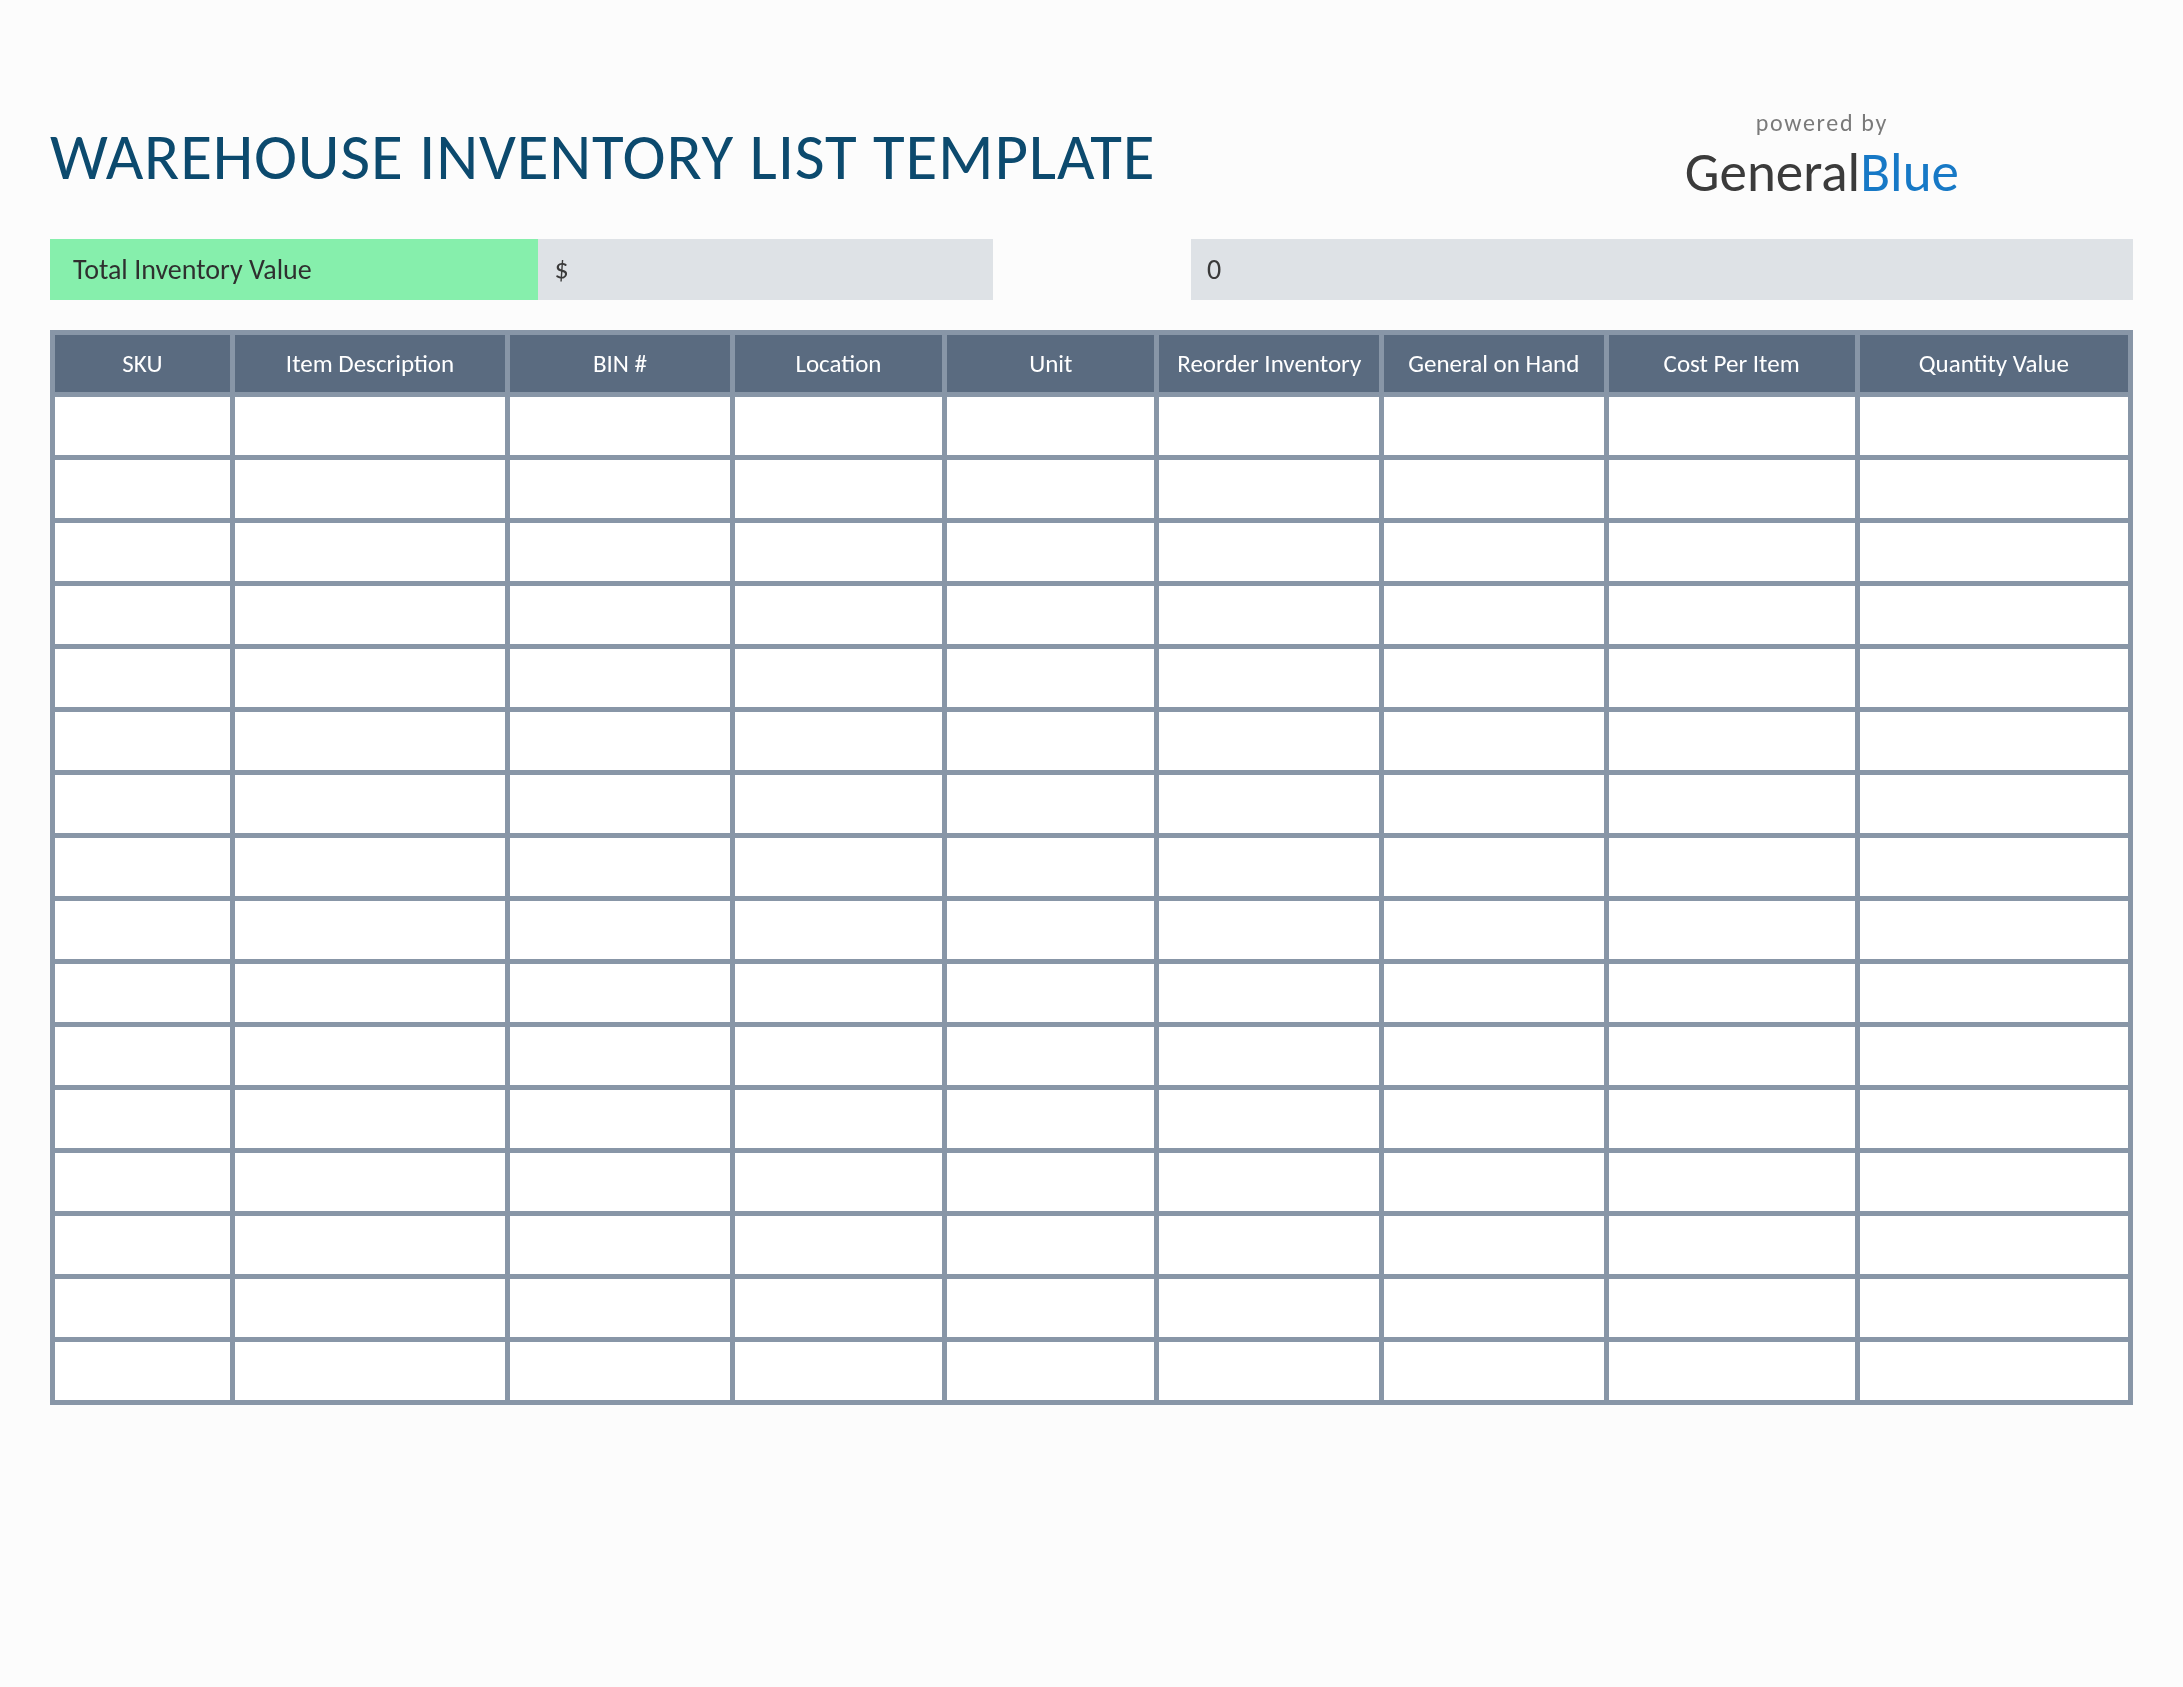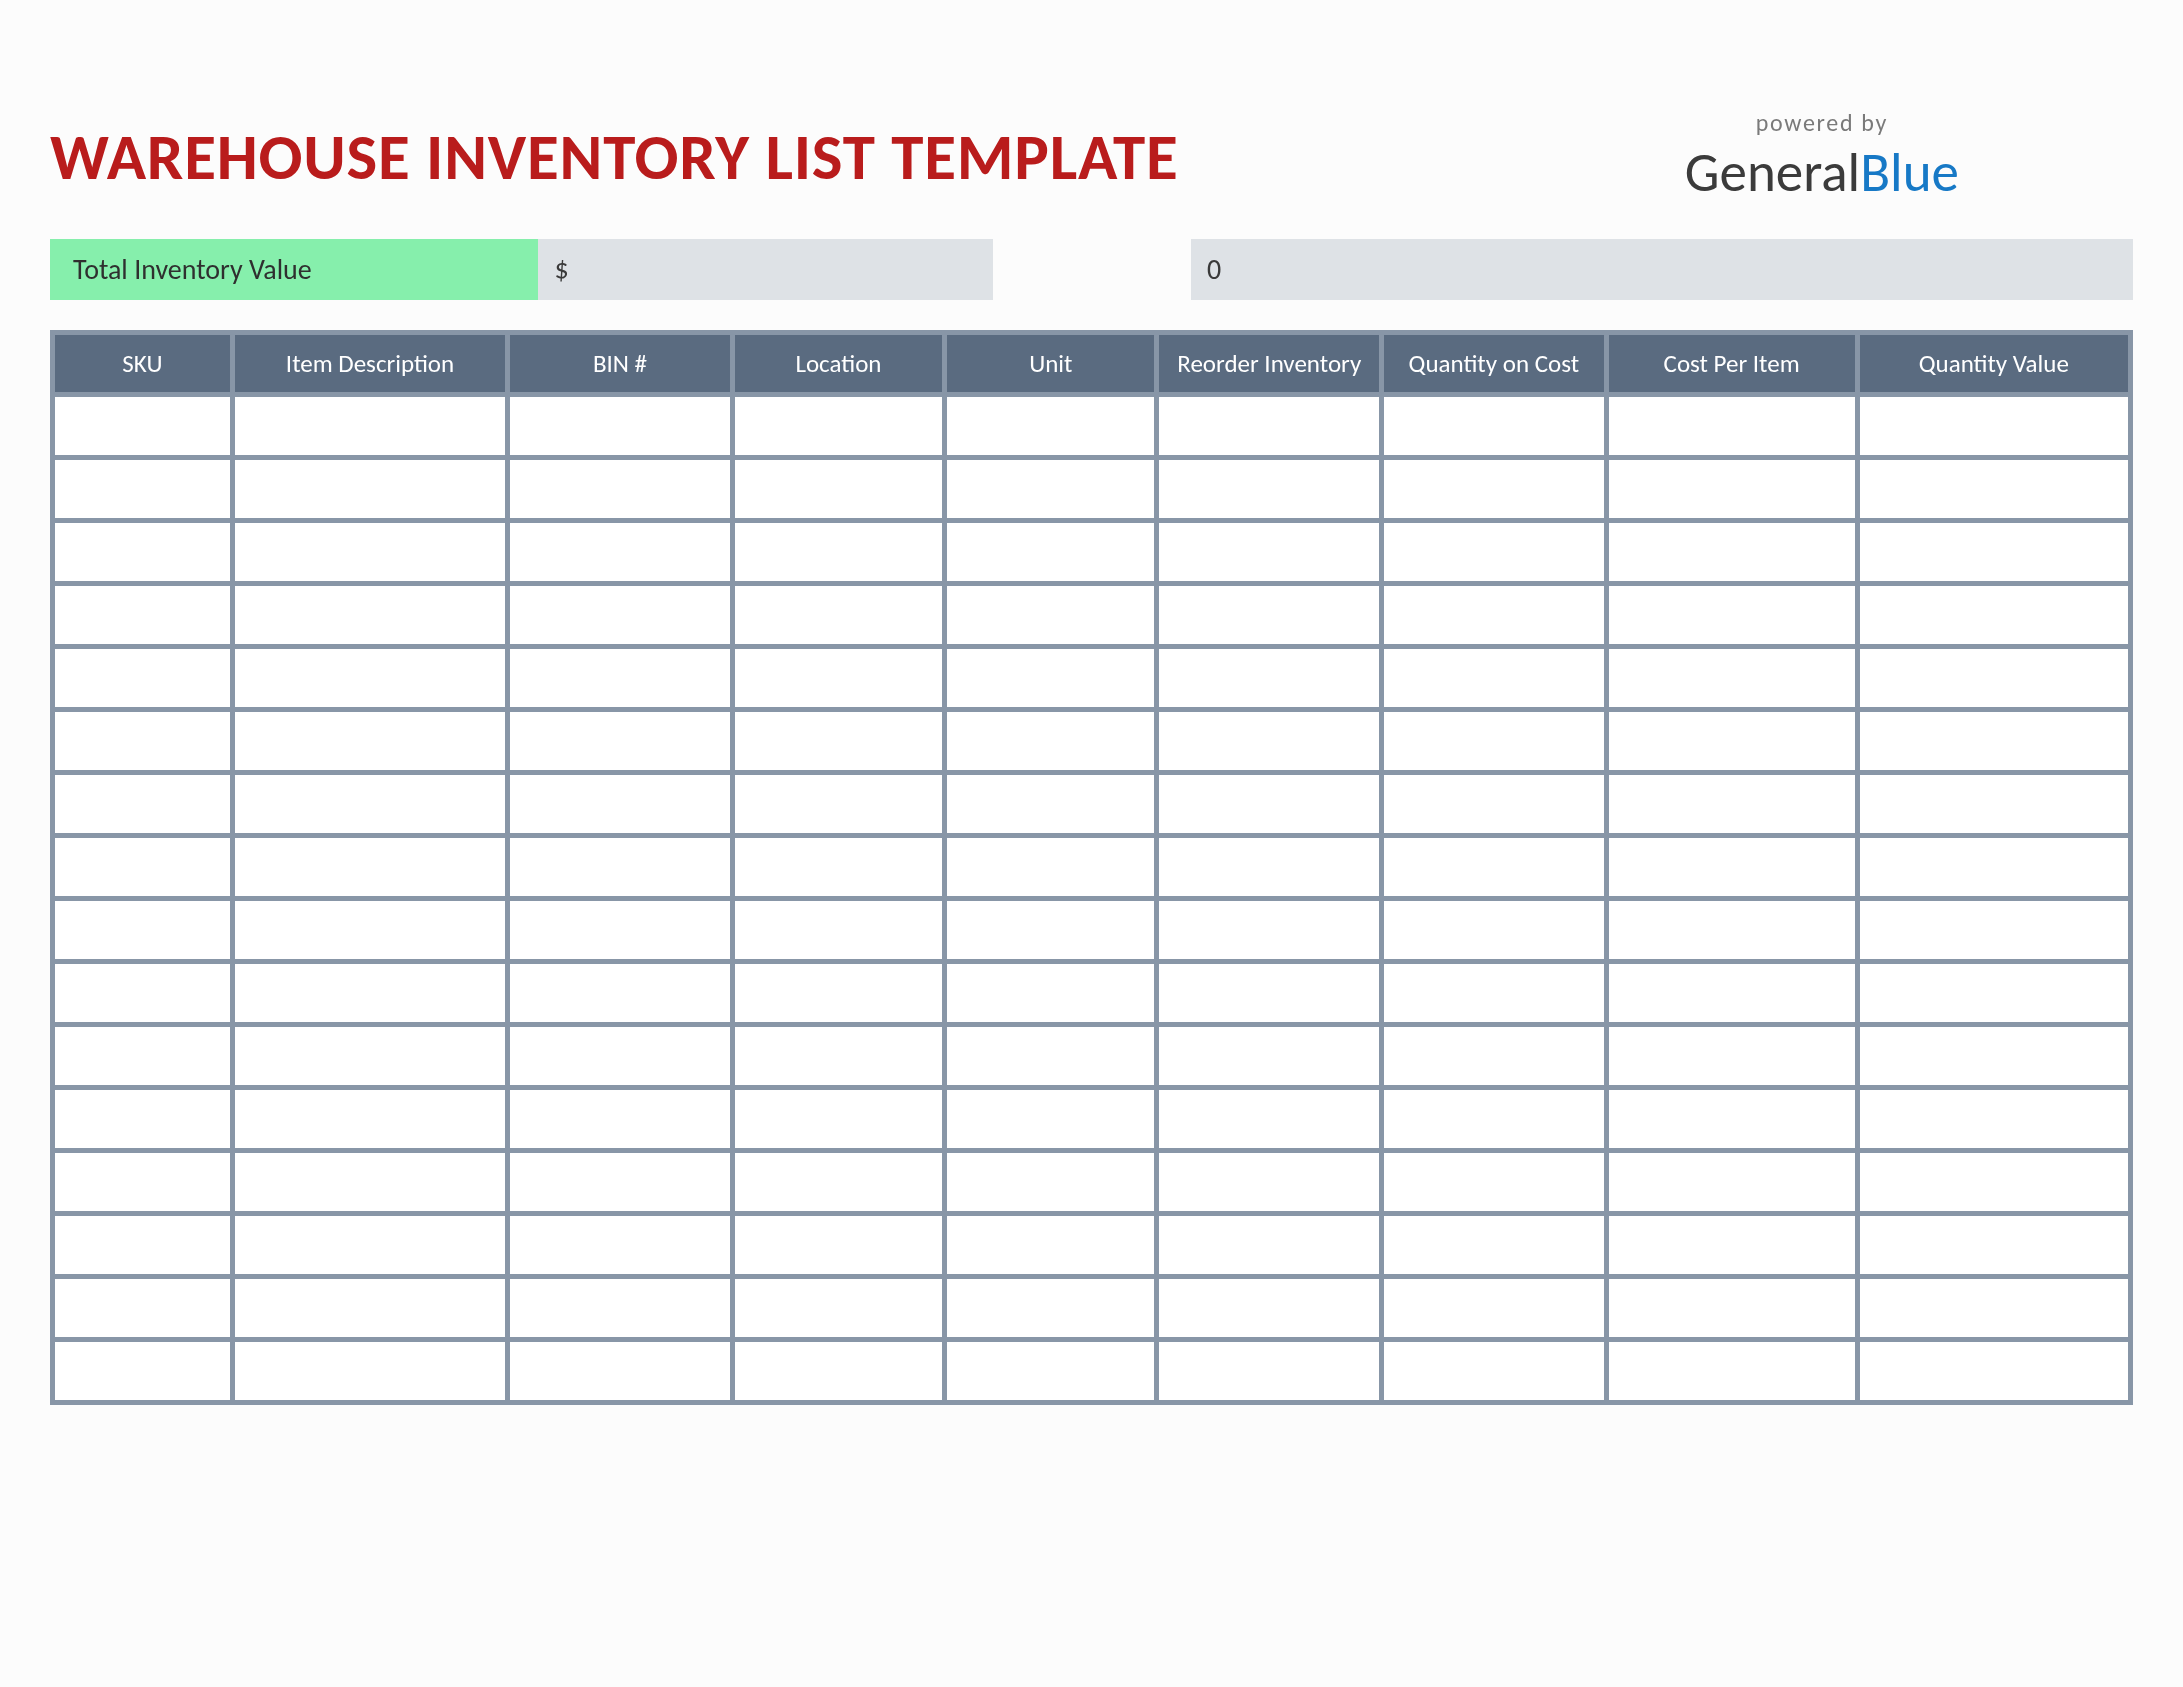--- a/index.html
+++ b/index.html
@@ -12,23 +12,23 @@
     color: #3a3a3a;
   }
   .header-row {
     display: flex;
     justify-content: space-between;
     align-items: center;
     margin-bottom: 33px;
   }
   .page-title {
     font-size: 65px;
-    font-weight: 700;
+    font-weight: 400;
     letter-spacing: 0.8px;
-    color: #b91c1c;
+    color: #0c4a6e;
   }
   .logo {
     text-align: center;
     padding-right: 174px;
   }
   .logo-sub {
     font-size: 24px;
     color: #7a7a7a;
     letter-spacing: 1.7px;
     margin-bottom: 1.7px;
@@ -138,21 +138,21 @@
       <col class="c-inv">
   </colgroup>
   <thead>
     <tr>
       <th>SKU</th>
       <th>Item Description</th>
       <th>BIN #</th>
       <th>Location</th>
       <th>Unit</th>
       <th>Reorder Inventory</th>
-      <th>Quantity on Cost</th>
+      <th>General on Hand</th>
       <th>Cost Per Item</th>
       <th>Quantity Value</th>
     </tr>
   </thead>
   <tbody id="table-body">
       <tr>
         <td></td>
         <td></td>
         <td></td>
         <td></td>

